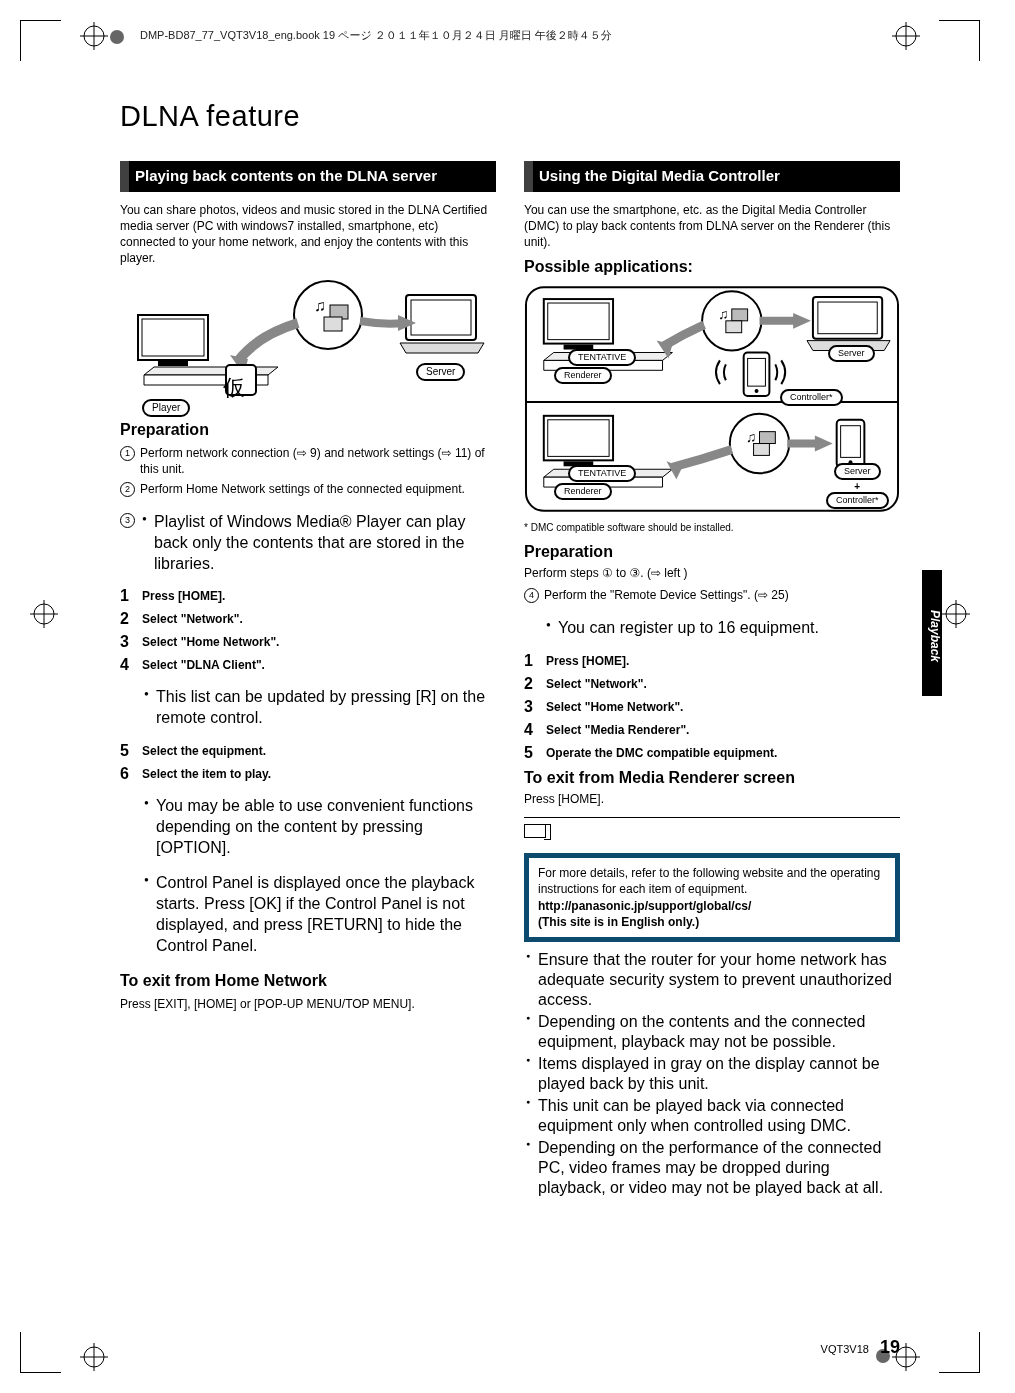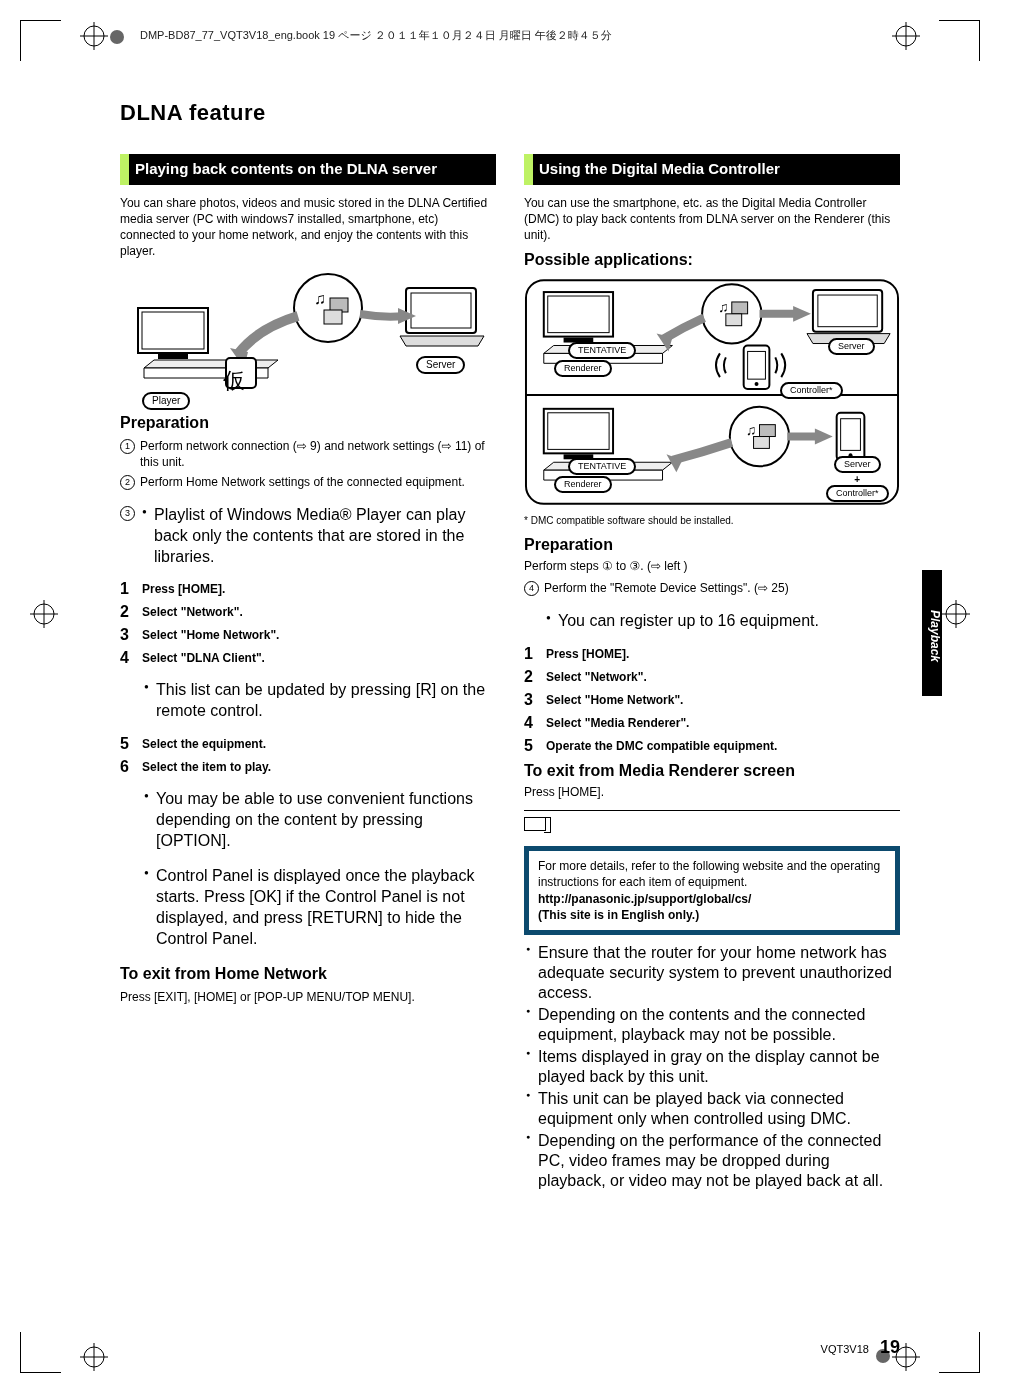--- a/index.html
+++ b/index.html
@@ -40,30 +40,30 @@
     top: 100px; left: 120px; right: 100px; bottom: 70px;
   }
   .columns {
     display: flex;
     gap: 28px;
   }
   .col {
     flex: 1 1 0;
   }
   h1.title {
-    font-size: 22px;
-    font-weight: 700;
+    font-size: 29px;
+    font-weight: 400;
     margin: 0 0 18px 0;
     letter-spacing: .5px;
   }
   .section-head {
     display: flex;
     align-items: flex-start;
     margin: 10px 0 10px 0;
-    background: #bef264;
+    background: #404040;
   }
   .section-head .bar {
     width: 9px; background: #000;
   }
   .section-head .txt {
     flex: 1;
     background: #000;
     color: #fff;
     font-weight: 700;
     font-size: 15px;

